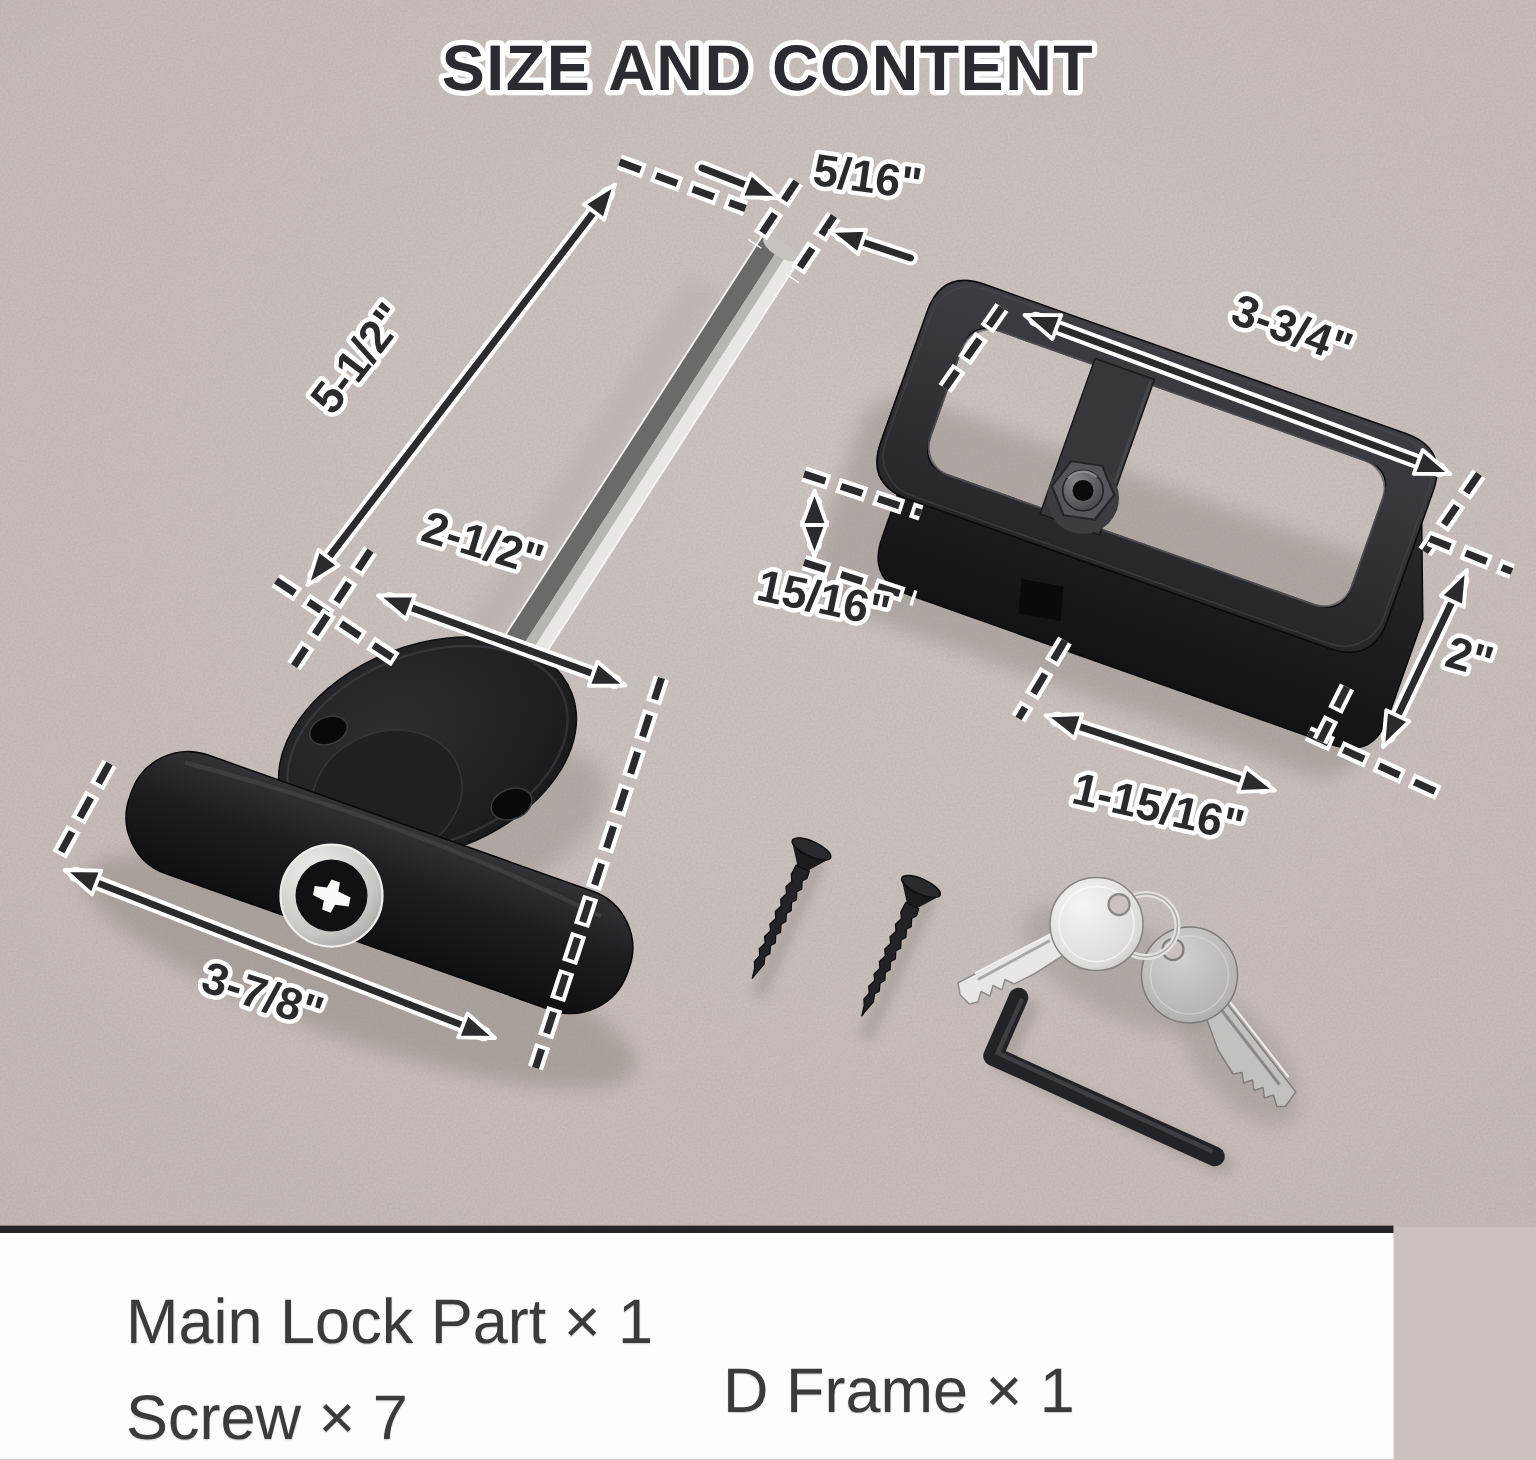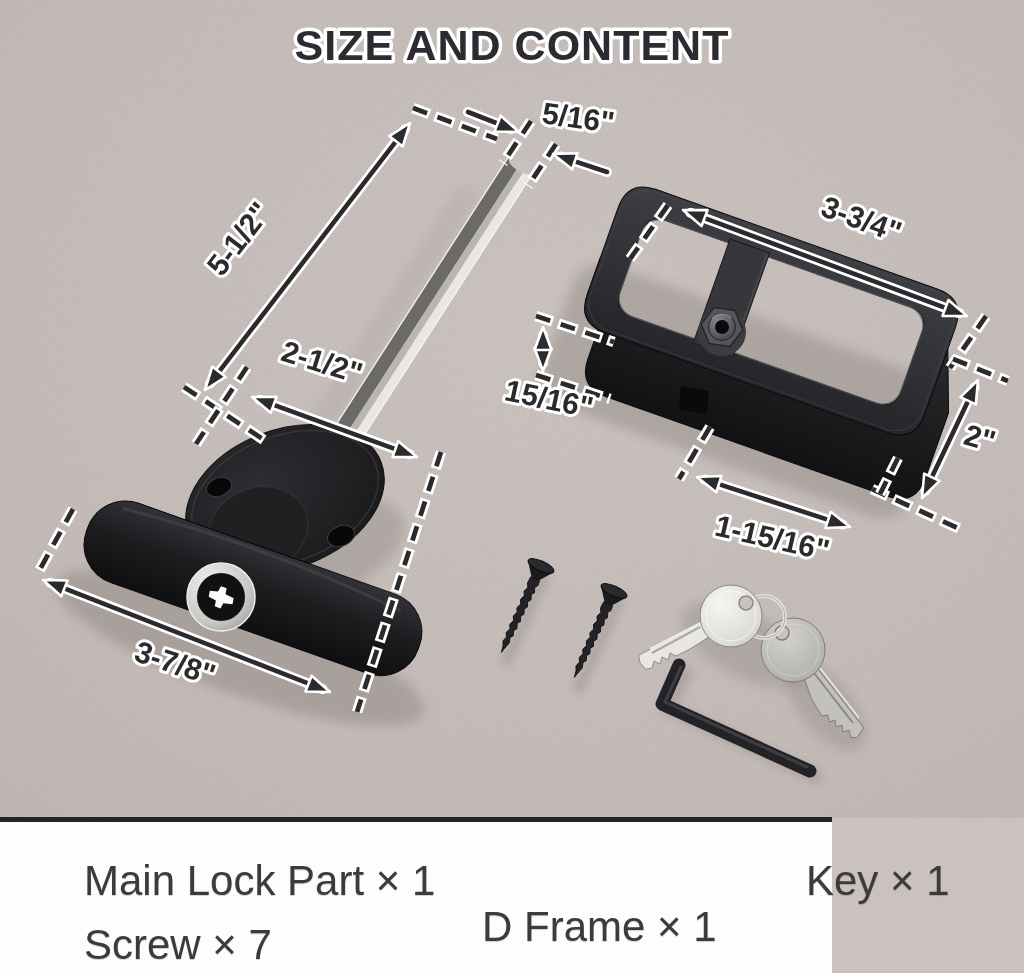--- a/index.html
+++ b/index.html
@@ -8,21 +8,21 @@
   svg{display:block}
   
   .wline{stroke:#ffffff;stroke-width:10;fill:none;stroke-linecap:round;}
   .dline{stroke:#2b2b2e;stroke-width:4.6;fill:none;stroke-linecap:round;}
   .wdash{stroke:#ffffff;stroke-width:10.5;fill:none;stroke-dasharray:20 6;stroke-dashoffset:2.5;}
   .ddash{stroke:#2b2b2e;stroke-width:4.8;fill:none;stroke-dasharray:15 11;}
   .ah{fill:#2b2b2e;stroke:#ffffff;stroke-width:2.6;stroke-linejoin:round;}
   .dim-label{font-weight:bold;font-size:30px;fill:#2b2b2e;stroke:#ffffff;stroke-width:6px;paint-order:stroke;stroke-linejoin:round;text-anchor:middle;}
   .title-text{font-weight:bold;font-size:43px;letter-spacing:1px;fill:#2c2b31;stroke:#ffffff;stroke-width:7px;paint-order:stroke;stroke-linejoin:round;text-anchor:middle;}
   
-  .bottom-panel{position:absolute;left:0;top:817px;width:832px;height:156px;background:#fdfdfd;border-top:5px solid #242427;box-sizing:border-box;}
+  .bottom-panel{position:absolute;left:0;top:817px;width:929px;height:156px;background:#fdfdfd;border-top:5px solid #242427;box-sizing:border-box;}
   .content-item{position:absolute;font-size:42px;color:#3b3b3e;white-space:nowrap;line-height:1;text-shadow:0 1px 1px rgba(0,0,0,0.18);}
   .r1{top:38px;} .r2{top:102px;}
   .c1{left:84px;} .c2{left:482px;margin-top:46px;} .c3{left:806px;}
 </style>
 </head>
 <body>
 
 <div class="stage">
 <svg width="1024" height="818" viewBox="0 0 1024 818">
   <defs>
@@ -298,15 +298,14 @@
     <text class="dim-label" transform="translate(547,409) rotate(12)">15/16"</text>
     <text class="dim-label" transform="translate(977,448) rotate(16)">2"</text>
     <text class="dim-label" transform="translate(770,548) rotate(13)">1-15/16"</text>
   </g>
 </svg>
 </div>
 
 <div class="bottom-panel">
   <div class="content-item r1 c1">Main Lock Part × 1</div>
   <div class="content-item r1 c2">D Frame × 1</div>
-  <div class="content-item r1 c3">Key × 1</div>
   <div class="content-item r2 c1">Screw × 7</div>
 </div>
 
 </body></html>

